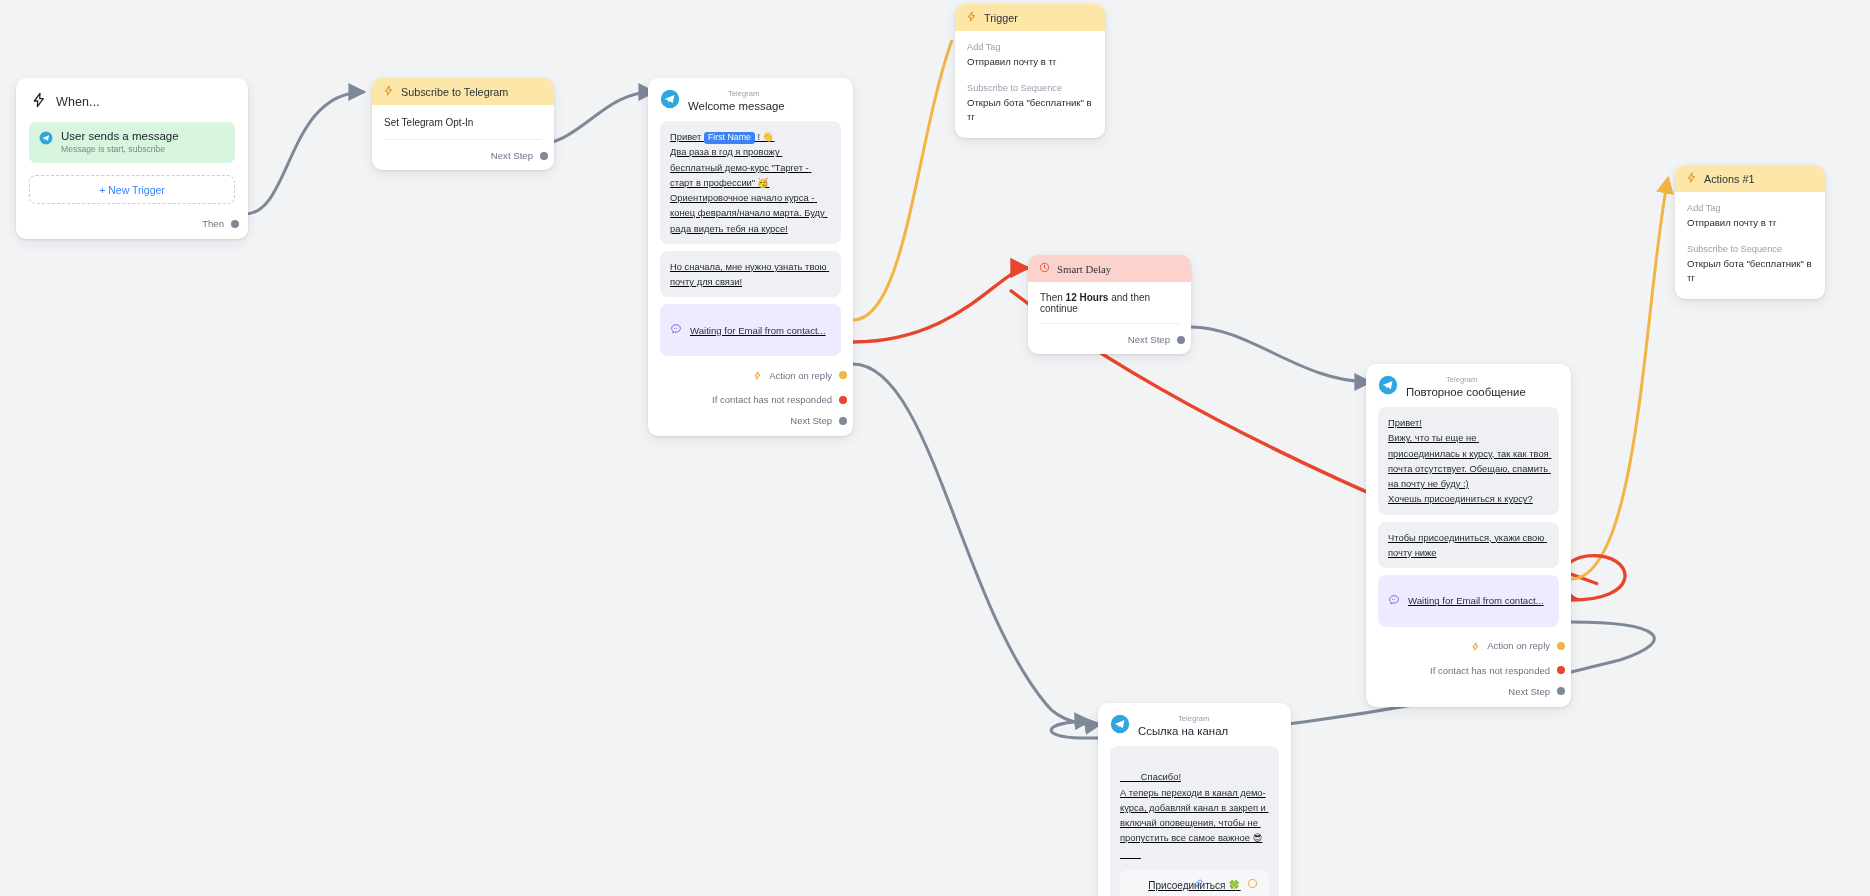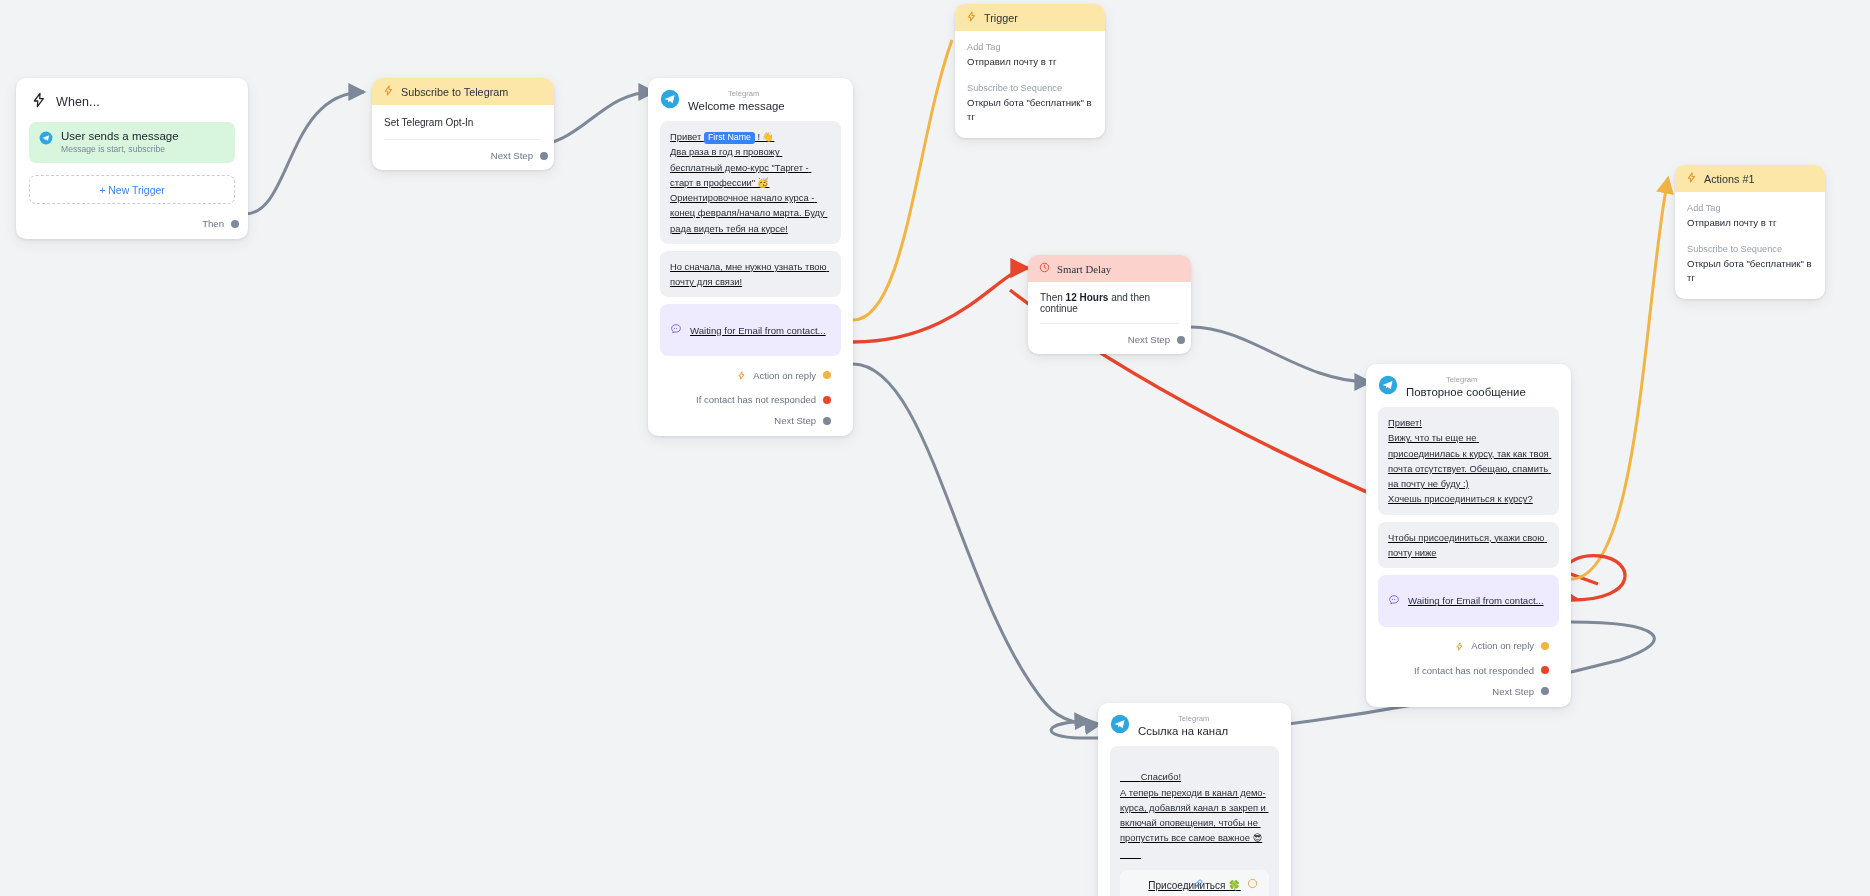--- a/index.html
+++ b/index.html
@@ -110,21 +110,21 @@
   .btn-join {
     background: #f6f7f9;
     border-radius: 7px;
     padding: 8px 10px;
     display: flex; align-items: center; justify-content: center; gap: 10px;
     position: relative;
   }
   .btn-join-label { font-size: 10px; color: #1d222b; }
   .btn-join-icons { position: absolute; right: 11px; display: flex; align-items: center; gap: 7px; }
 
-  .ports { padding: 8px 28px 10px 12px; display: flex; flex-direction: column; gap: 10px; align-items: flex-end; justify-content: center; }
+  .ports { padding: 8px 12px 10px 12px; display: flex; flex-direction: column; gap: 10px; align-items: flex-end; justify-content: center; }
   .port-row { display: flex; align-items: center; gap: 7px; }
   .port-row .lbl { font-size: 9.5px; color: #6b7382; }
 
   .dot { width: 8px; height: 8px; border-radius: 50%; display: inline-block; }
   .dot-slate { background: #7d8899; }
   .dot-orange { background: #f2b544; }
   .dot-red { background: #e8452c; }
 </style>
 </head>
 <body>

